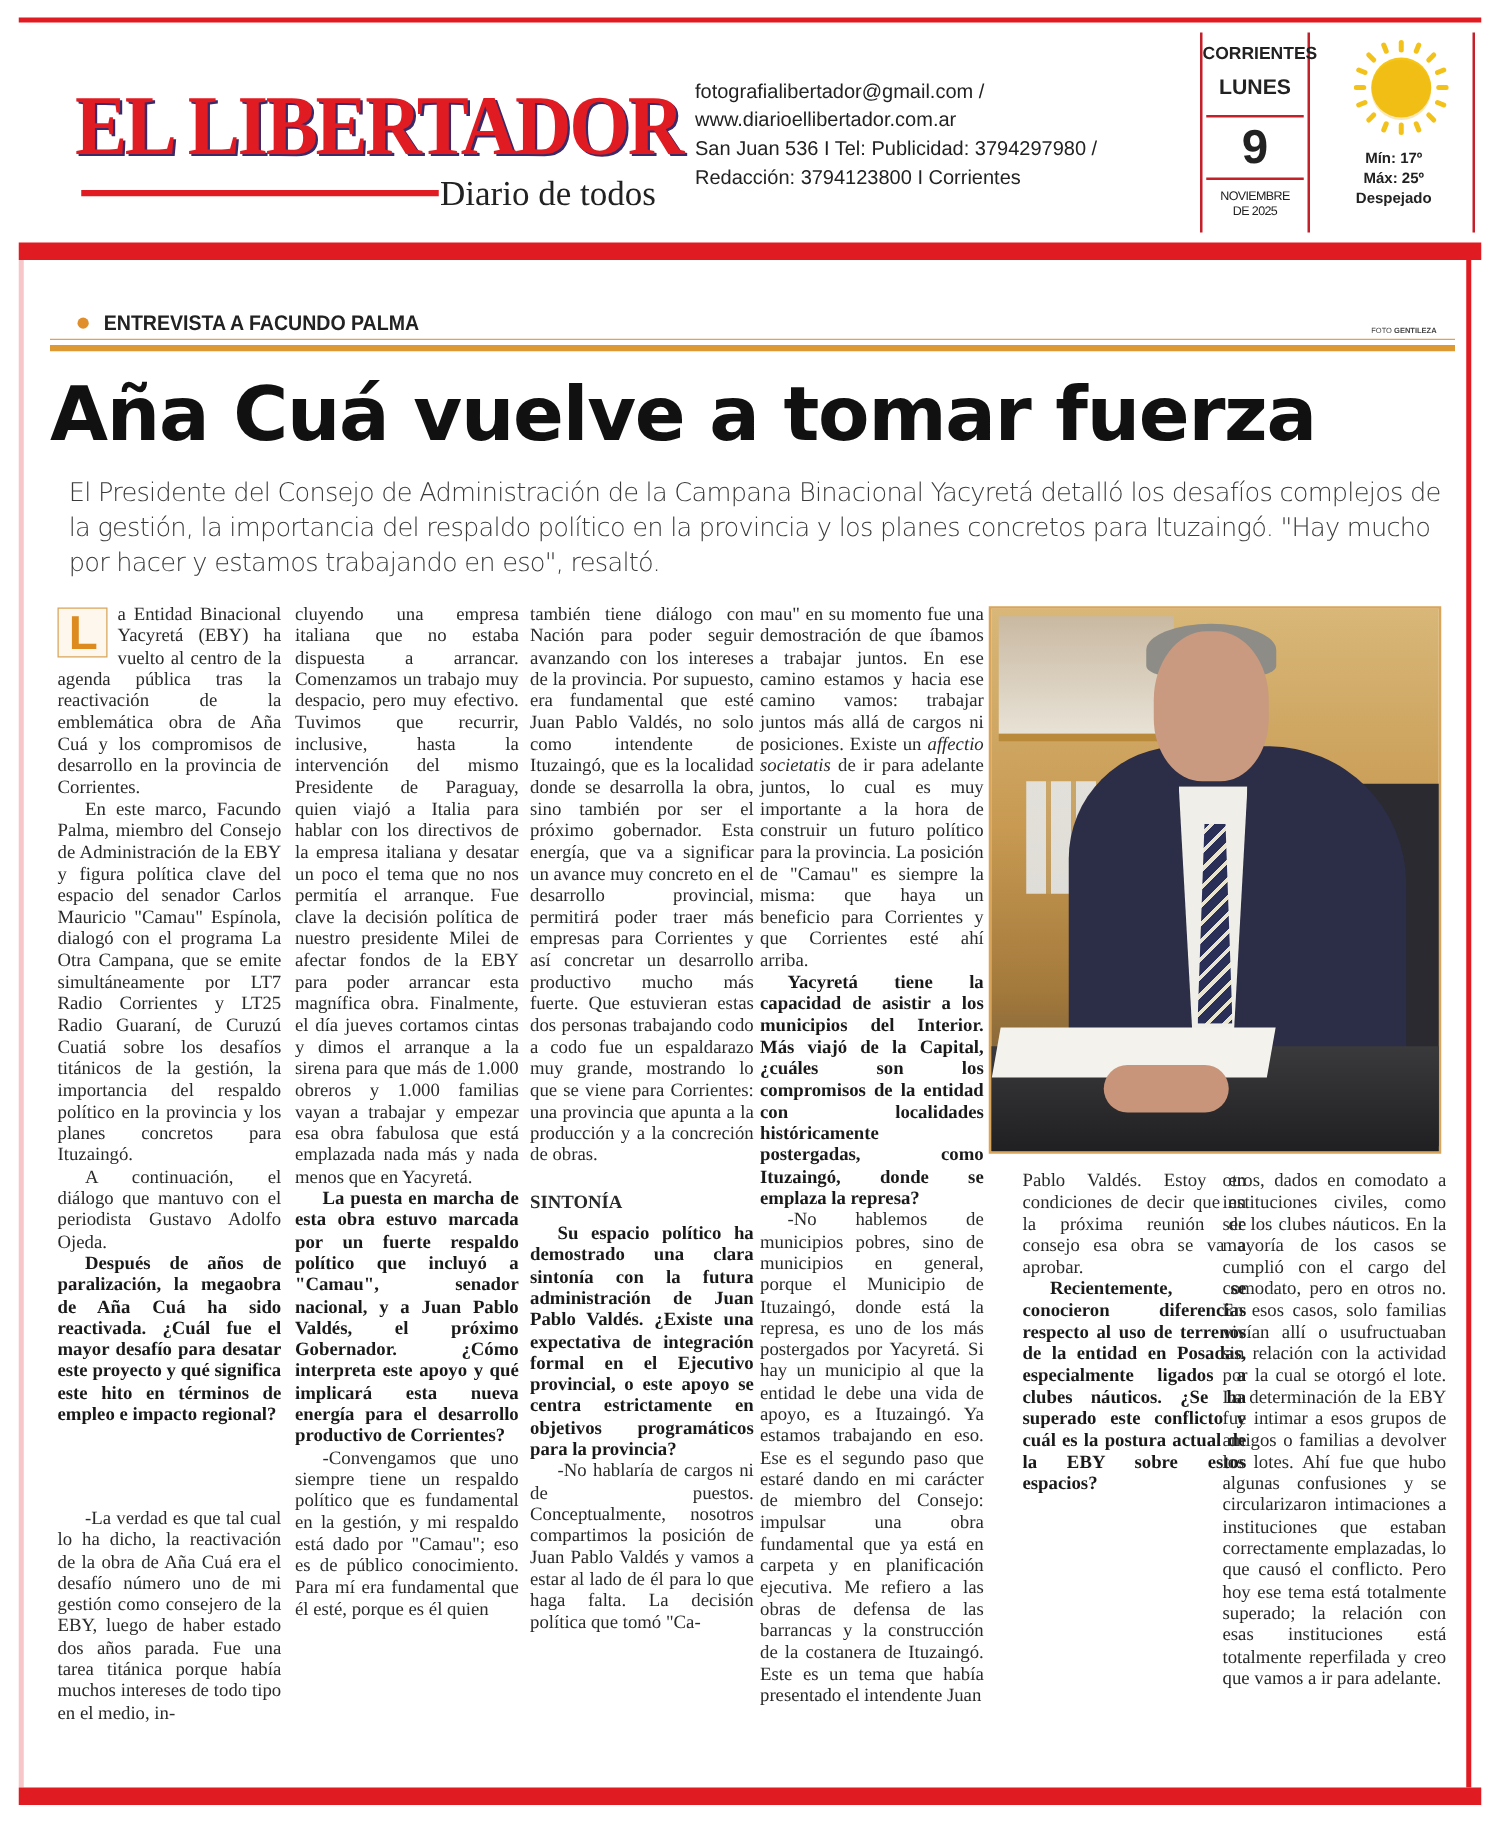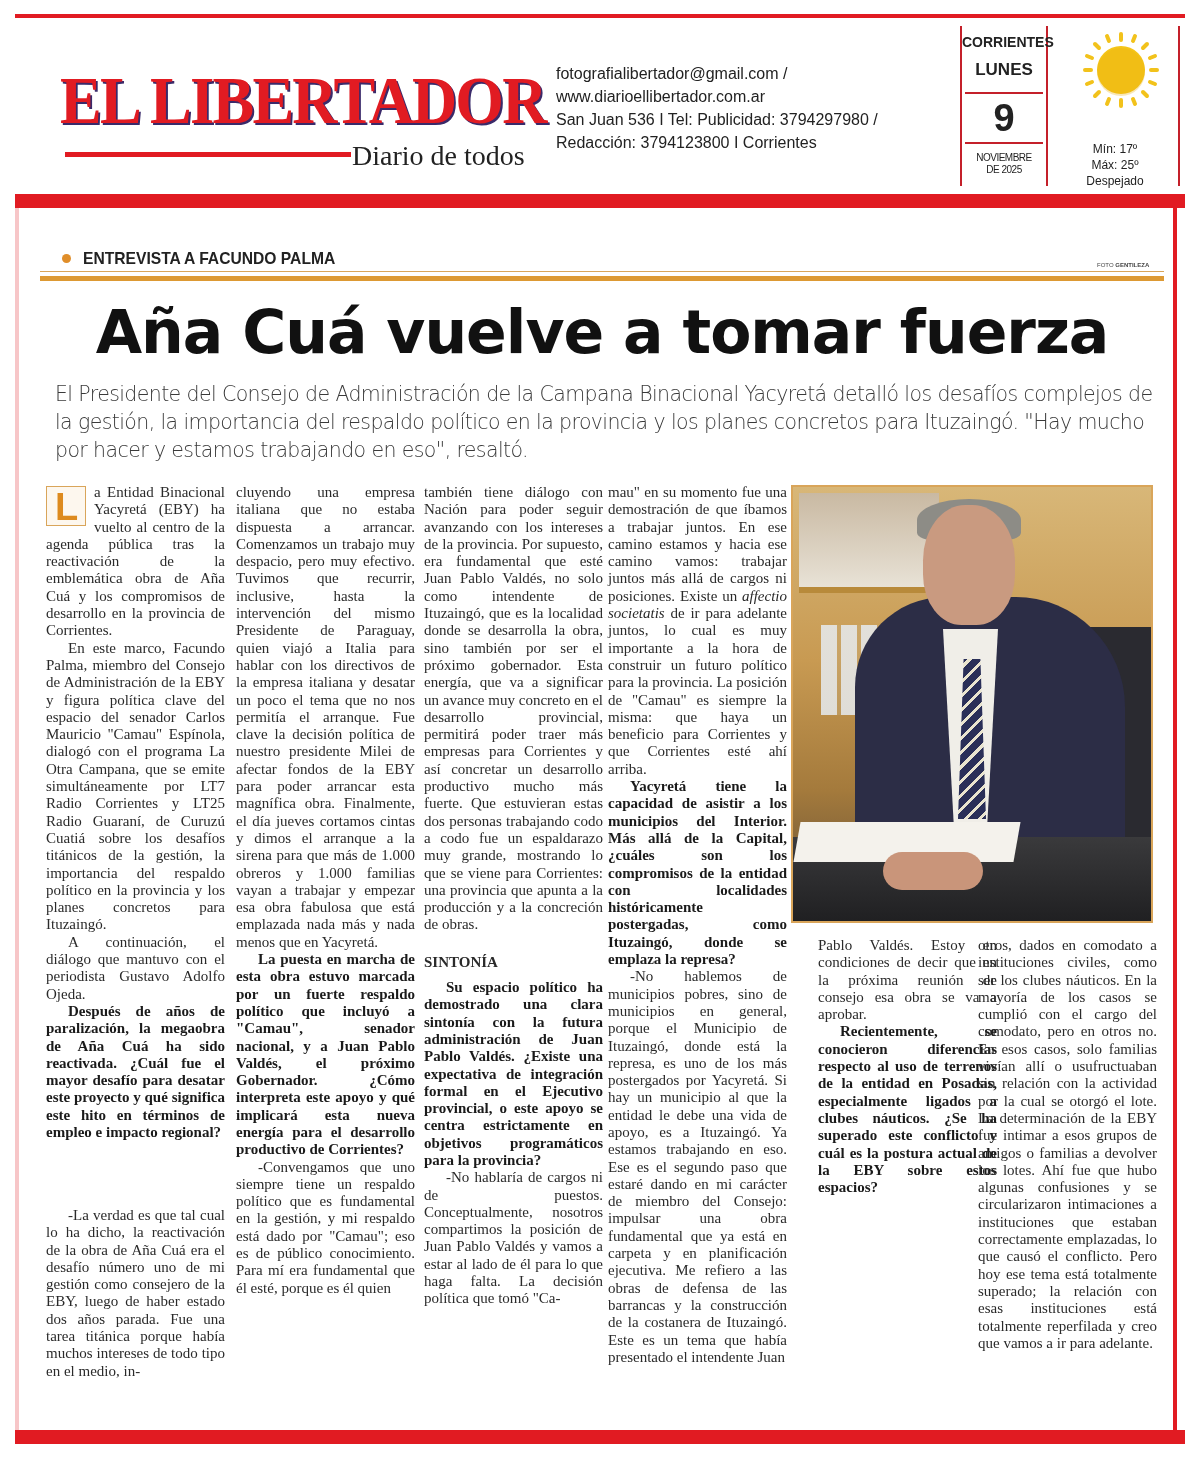--- a/index.html
+++ b/index.html
@@ -22,33 +22,33 @@
     border-left: 2px solid #c4202a; border-right: 2px solid #c4202a; text-align: center;
     font-family: "Liberation Sans", sans-serif; }
   .date-city { font-weight: bold; font-size: 14px; margin-top: 8px; }
   .date-day { font-weight: bold; font-size: 17px; margin-top: 10px; }
   .date-sep { width: 78px; height: 2px; background: #c4202a; margin: 12px auto 0; }
   .date-num { font-weight: bold; font-size: 38px; line-height: 44px; margin-top: 2px; }
   .date-month { font-size: 10px; line-height: 12px; margin-top: 8px; letter-spacing: -0.5px; }
   .weather { position: absolute; left: 1035px; top: 8px; width: 130px; height: 160px; border-right: 2px solid #c4202a; text-align: center;
     font-family: "Liberation Sans", sans-serif; }
   .sun { position: absolute; left: 33px; top: 6px; width: 76px; height: 76px; }
-  .weather-text { position: absolute; left: 0; top: 92px; width: 130px; font-size: 12px; font-weight: normal; line-height: 16px; margin-top: 23px; }
+  .weather-text { position: absolute; left: 0; top: 92px; width: 130px; font-size: 12px; font-weight: bold; line-height: 16px; }
   .frame-top { position: absolute; left: 15px; top: 194px; width: 1170px; height: 14px; background: #e11b22; }
   .frame-bottom { position: absolute; left: 15px; top: 1430px; width: 1170px; height: 14px; background: #e11b22; }
   .frame-right { position: absolute; left: 1173px; top: 208px; width: 4px; height: 1222px; background: #e11b22; }
   .frame-left { position: absolute; left: 15px; top: 208px; width: 4px; height: 1222px; background: #e11b22; opacity: 0.25; }
   .kicker-dot { position: absolute; left: 62px; top: 254px; width: 9px; height: 9px; border-radius: 50%; background: #e08e2a; }
   .kicker-text { position: absolute; left: 83px; top: 249px; font-family: "Liberation Sans", sans-serif; font-weight: bold; font-size: 17px; color: #222; transform: scaleX(0.92); transform-origin: left; white-space: nowrap; }
   .foto-credit { position: absolute; left: 1097px; top: 262px; font-family: "Liberation Sans", sans-serif; font-size: 6px; color: #444; }
   .foto-credit b { font-weight: bold; }
   .rule-thin { position: absolute; left: 40px; top: 271px; width: 1124px; height: 1px; background: #d9a55a; }
   .rule-gold { position: absolute; left: 40px; top: 276px; width: 1124px; height: 5px; background: #dd9933; }
 
-  .headline { position: absolute; left: 40px; top: 296px; width: 1124px; text-align: center; font-family: "DejaVu Sans", sans-serif; font-weight: bold;
+  .headline { position: absolute; left: 40px; top: 296px; width: 1124px; text-align: left; font-family: "DejaVu Sans", sans-serif; font-weight: bold;
     font-size: 60px; line-height: 72px; color: #111; letter-spacing: -1px; }
   .deck { position: absolute; left: 55px; top: 380px; width: 1110px; font-family: "DejaVu Sans", sans-serif; font-size: 20.5px; line-height: 28px; color: #3a3a3a; letter-spacing: -0.6px; font-weight: 300; }
 
   .col { position: absolute; top: 484px; width: 179px; font-family: "Liberation Serif", serif; font-size: 15px; line-height: 17.3px; color: #2a2a2a; text-align: justify; hyphens: manual; }
   .col p { text-indent: 22px; }
   .col p.noindent { text-indent: 0; }
   .col p.q { font-weight: bold; color: #1a1a1a; }
   .col p.sub { font-weight: bold; text-indent: 0; margin: 20px 0 8px; font-size: 15px; }
   .col1 { left: 46px; }
   .col2 { left: 236px; }
@@ -169,21 +169,21 @@
 
 <div class="col col3">
   <p class="noindent" id="a2cont">también tiene diálogo con Nación para poder seguir avanzando con los intereses de la provincia. Por supuesto, era fundamental que esté Juan Pablo Valdés, no solo como intendente de Ituzaingó, que es la localidad donde se desarrolla la obra, sino también por ser el próximo gobernador. Esta energía, que va a significar un avance muy concreto en el desarrollo provincial, permitirá poder traer más empresas para Corrientes y así concretar un desarrollo productivo mucho más fuerte. Que estuvieran estas dos personas trabajando codo a codo fue un espaldarazo muy grande, mostrando lo que se viene para Corrientes: una provincia que apunta a la producción y a la concreción de obras.</p>
   <p class="sub">SINTONÍA</p>
   <p class="q">Su espacio político ha demostrado una clara sintonía con la futura administración de Juan Pablo Valdés. ¿Existe una expectativa de integración formal en el Ejecutivo provincial, o este apoyo se centra estrictamente en objetivos programáticos para la provincia?</p>
   <p id="a3start">-No hablaría de cargos ni de puestos. Conceptualmente, nosotros compartimos la posición de Juan Pablo Valdés y vamos a estar al lado de él para lo que haga falta. La decisión política que tomó "Ca-</p>
 </div>
 
 <div class="col col4">
   <p class="noindent"><span id="a3contA">mau" en su momento fue una demostración de que íbamos a trabajar juntos. En ese camino estamos y hacia ese camino vamos: trabajar juntos más allá de cargos ni posiciones. Existe un </span><i>affectio societatis</i><span> de ir para adelante juntos, lo cual es muy importante a la hora de construir un futuro político para la provincia. La posición de "Camau" es siempre la misma: que haya un beneficio para Corrientes y que Corrientes esté ahí arriba.</span></p>
-  <p class="q">Yacyretá tiene la capacidad de asistir a los municipios del Interior. Más allá de la Capital, ¿cuáles son los compromisos de la entidad con localidades históricamente postergadas, como Ituzaingó, donde se emplaza la represa?</p>
+  <p class="q">Yacyretá tiene la capacidad de asistir a los municipios del Interior. Más viajó de la Capital, ¿cuáles son los compromisos de la entidad con localidades históricamente postergadas, como Ituzaingó, donde se emplaza la represa?</p>
   <p id="a4start">-No hablemos de municipios pobres, sino de municipios en general, porque el Municipio de Ituzaingó, donde está la represa, es uno de los más postergados por Yacyretá. Si hay un municipio al que la entidad le debe una vida de apoyo, es a Ituzaingó. Ya estamos trabajando en eso. Ese es el segundo paso que estaré dando en mi carácter de miembro del Consejo: impulsar una obra fundamental que ya está en carpeta y en planificación ejecutiva. Me refiero a las obras de defensa de las barrancas y la construcción de la costanera de Ituzaingó. Este es un tema que había presentado el intendente Juan </p>
 </div>
 
 <div class="photo" title="Facundo Palma sentado en un escritorio">
   <div class="photo-frame-art"></div>
   <div class="photo-bottles"></div>
   <div class="photo-chair"></div>
   <div class="photo-suit"></div>
   <div class="photo-shirt"></div>
   <div class="photo-tie"></div>

